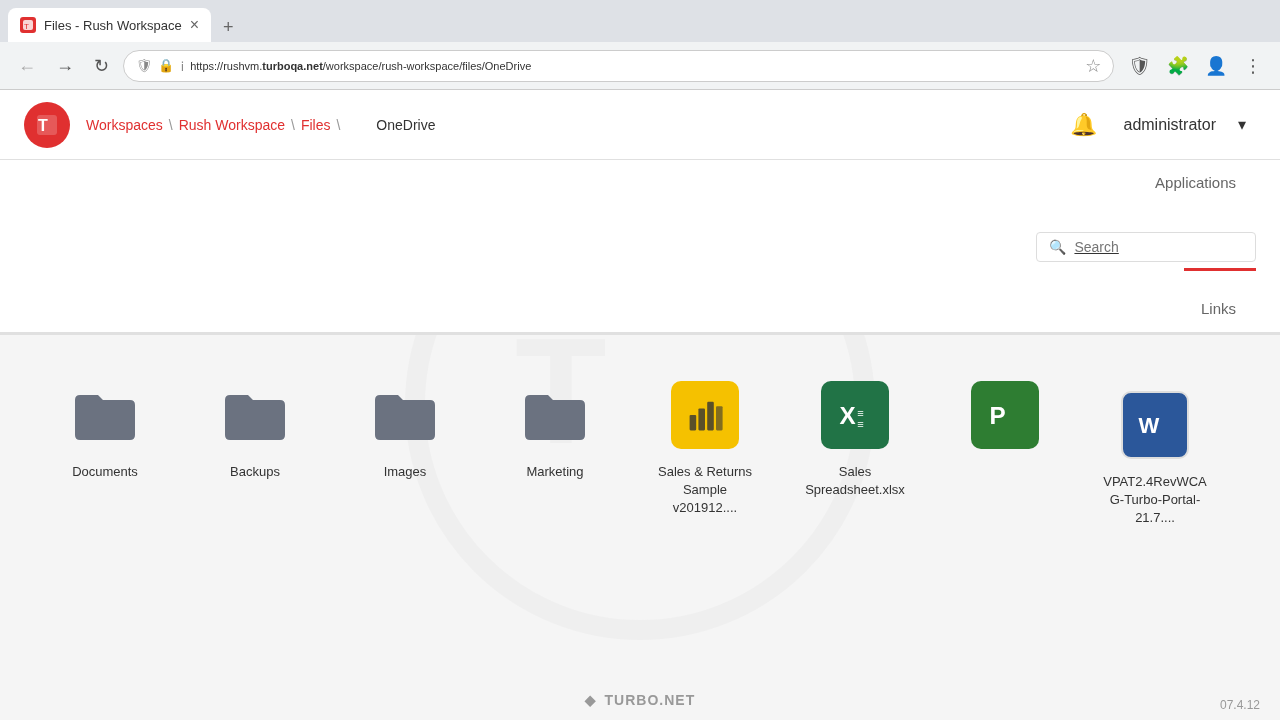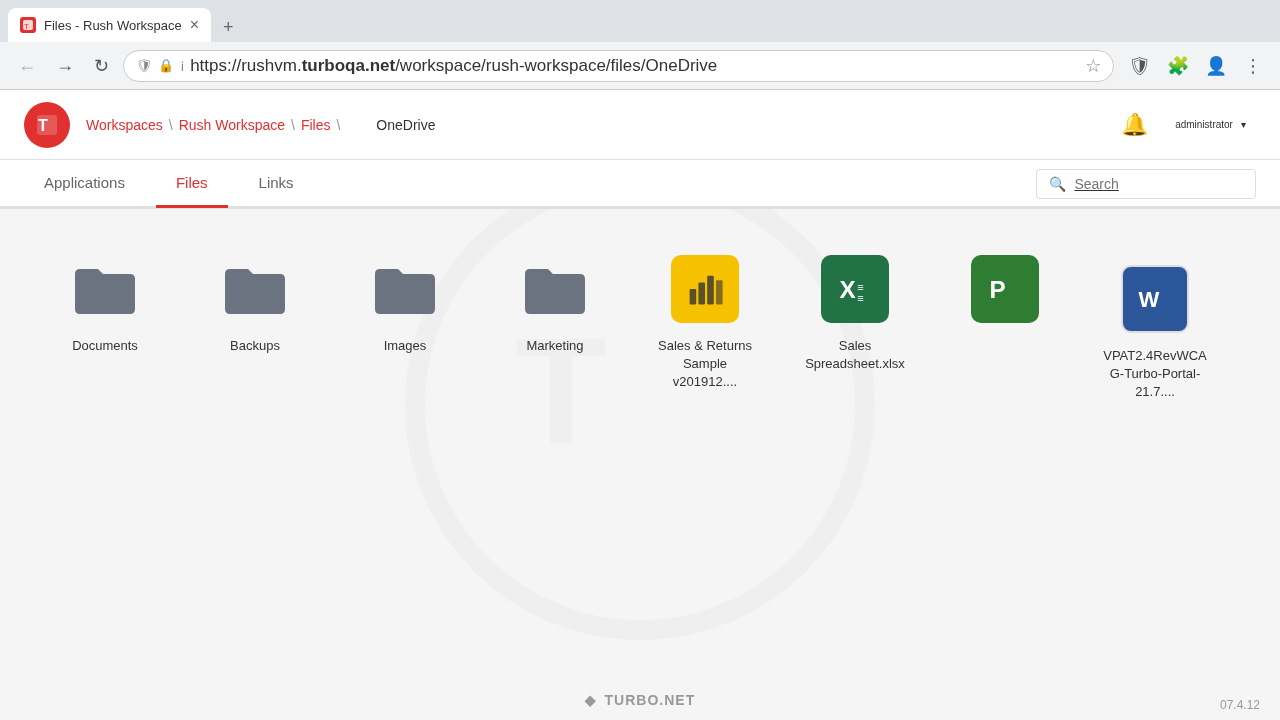--- a/index.html
+++ b/index.html
@@ -13,21 +13,21 @@
     .tab-favicon svg { width: 12px; height: 12px; }
     .tab-title { flex: 1; overflow: hidden; text-overflow: ellipsis; white-space: nowrap; }
     .tab-close { cursor: pointer; color: #666; font-size: 16px; line-height: 1; }
     .tab-new { background: none; border: none; cursor: pointer; padding: 4px 8px; font-size: 18px; color: #666; margin-left: 4px; }
 
     .browser-toolbar { display: flex; align-items: center; background: #f1f3f4; padding: 6px 12px; gap: 8px; height: 48px; border-bottom: 1px solid #ccc; }
     .nav-btn { background: none; border: none; cursor: pointer; padding: 4px 6px; border-radius: 4px; color: #555; font-size: 18px; }
     .nav-btn.disabled { color: #aaa; cursor: default; }
     .address-bar { flex: 1; display: flex; align-items: center; background: #fff; border: 1px solid #ccc; border-radius: 20px; padding: 4px 12px; gap: 6px; height: 32px; }
     .security-icon { color: #888; font-size: 13px; }
-    .address-url { flex: 1; font-size: 17px; color: #333; }
+    .address-url { flex: 1; font-size: 11px; color: #333; }
     .bookmark-btn { background: none; border: none; cursor: pointer; color: #888; font-size: 18px; }
     .toolbar-actions { display: flex; gap: 4px; align-items: center; }
     .toolbar-action-btn { background: none; border: none; cursor: pointer; padding: 4px 6px; border-radius: 4px; color: #555; font-size: 18px; }
 
     
     .app-content { height: calc(720px - 90px); background: #f5f5f5; display: flex; flex-direction: column; position: relative; overflow: hidden; }
 
     
     .bg-watermark { position: absolute; top: 0; left: 0; right: 0; bottom: 0; display: flex; align-items: center; justify-content: center; pointer-events: none; }
     .bg-watermark svg { width: 500px; height: 500px; opacity: 0.06; }
@@ -36,24 +36,24 @@
     .app-header { background: #fff; padding: 0 24px; display: flex; align-items: center; justify-content: space-between; height: 70px; border-bottom: 1px solid #e0e0e0; position: relative; z-index: 10; }
     .header-left { display: flex; align-items: center; gap: 16px; }
     .app-logo { width: 46px; height: 46px; background: #e03030; border-radius: 50%; display: flex; align-items: center; justify-content: center; }
     .app-logo svg { width: 26px; height: 26px; fill: white; }
     .breadcrumb { display: flex; align-items: flex-start; gap: 6px; font-size: 14px; }
     .breadcrumb-link { color: #e03030; text-decoration: none; cursor: pointer; }
     .breadcrumb-sep { color: #999; }
     .breadcrumb-current { color: #333; margin-left: 30px; }
     .header-right { display: flex; align-items: center; gap: 16px; }
     .notif-btn { background: none; border: none; cursor: pointer; font-size: 22px; color: #555; }
-    .user-menu { display: flex; align-items: center; gap: 8px; cursor: pointer; font-size: 10px; color: #333; padding: 6px 10px; border-radius: 4px; }
-
-    
-    .app-tabs { background: #fff; padding: 0 24px; display: flex; align-items: flex-end; gap: 11px; border-bottom: 2px solid #e0e0e0; position: relative; z-index: 10; }
+    .user-menu { display: flex; align-items: center; gap: 22px; cursor: pointer; font-size: 16px; color: #333; padding: 6px 10px; border-radius: 4px; }
+
+    
+    .app-tabs { background: #fff; padding: 0 24px; display: flex; align-items: flex-end; gap: 17px; border-bottom: 2px solid #e0e0e0; position: relative; z-index: 10; flex-direction: column; }
     .app-tab { padding: 14px 20px; font-size: 15px; cursor: pointer; color: #666; border-bottom: 3px solid transparent; margin-bottom: -2px; }
     .app-tab.active { color: #e03030; border-bottom: 3px solid #e03030; font-weight: 500; }
 
     
     .search-area { position: absolute; right: 24px; top: 8px; z-index: 11; }
     .search-box { display: flex; align-items: center; background: #fff; border: 1px solid #ddd; border-radius: 4px; padding: 6px 12px; gap: 8px; width: 220px; }
     .search-icon { color: #888; font-size: 14px; }
     .search-input { border: none; outline: none; font-size: 14px; color: #333; width: 100%; background: transparent; text-decoration: underline; }
 
     

